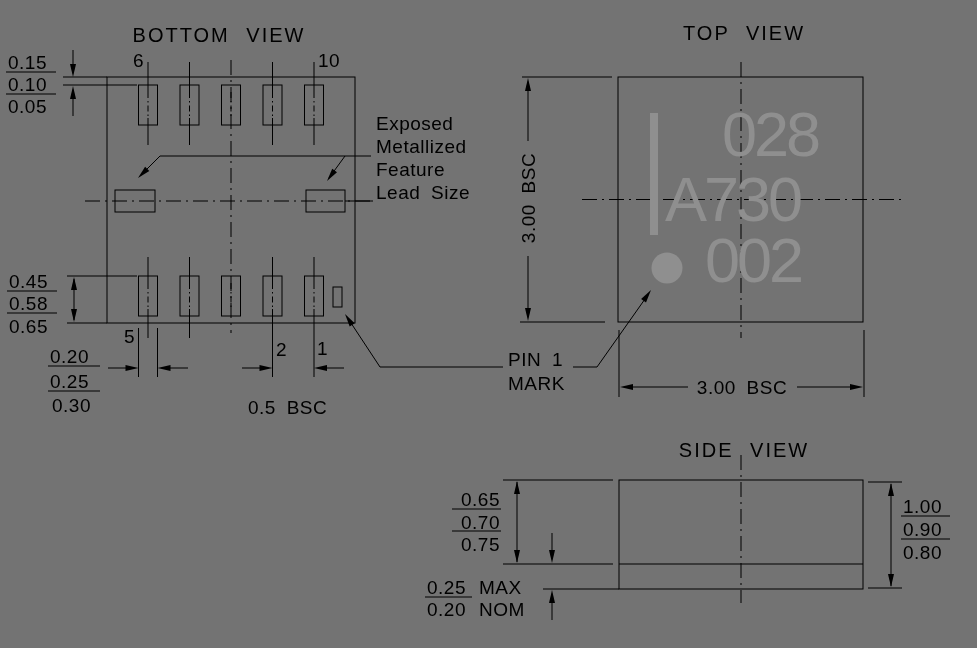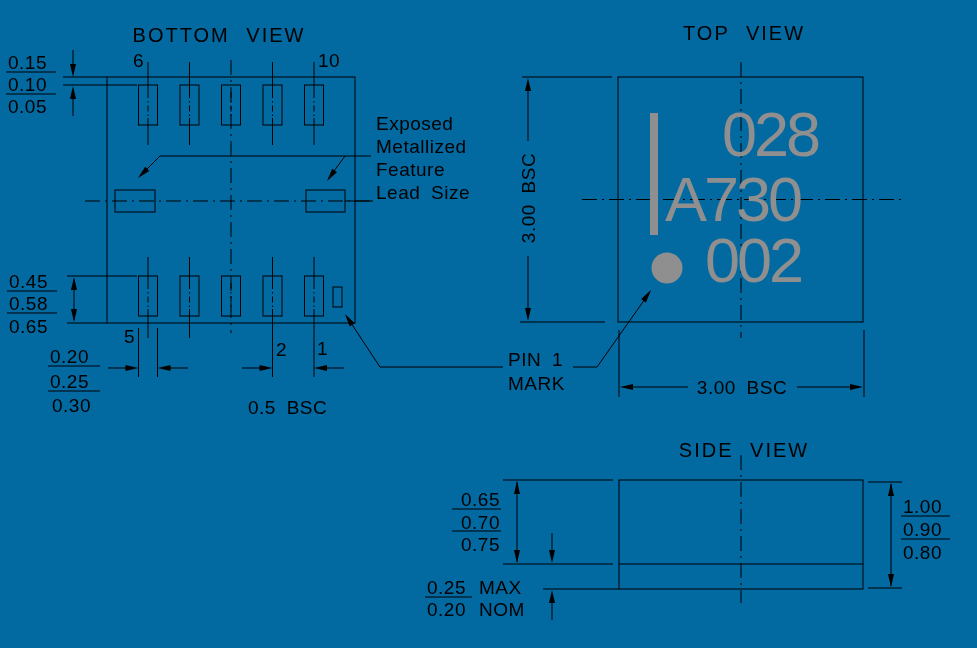--- a/index.html
+++ b/index.html
@@ -1,16 +1,16 @@
 <!DOCTYPE html>
 <html style="--marking: #8f8f8f;"><head>
 <meta charset="utf-8">
 <style>
   html,body{margin:0;padding:0;background:#ffffff;}
-  .stage{position:relative;width:977px;height:648px;background:#0369a1;overflow:hidden;}
+  .stage{position:relative;width:977px;height:648px;background:#737373;overflow:hidden;}
   svg{display:block;}
   .ln{stroke:#000;stroke-width:1;fill:none;}
   .cl{stroke:#000;stroke-width:1;fill:none;stroke-dasharray:15 5 2 5;}
   .pm{stroke:#000;stroke-width:1;fill:none;stroke-dasharray:6 3 1.5 3;}
   .arrow{fill:#000;stroke:none;}
   text{font-family:"Liberation Sans","DejaVu Sans",sans-serif;fill:#000;}
   .dim{font-size:19px;letter-spacing:.5px;word-spacing:5px;}
   .ttl{font-size:20px;letter-spacing:2px;word-spacing:9px;}
   .mark{font-size:63px;letter-spacing:-3px;fill:var(--marking,#8f8f8f);}
   .gray{fill:var(--marking,#8f8f8f);stroke:none;}

